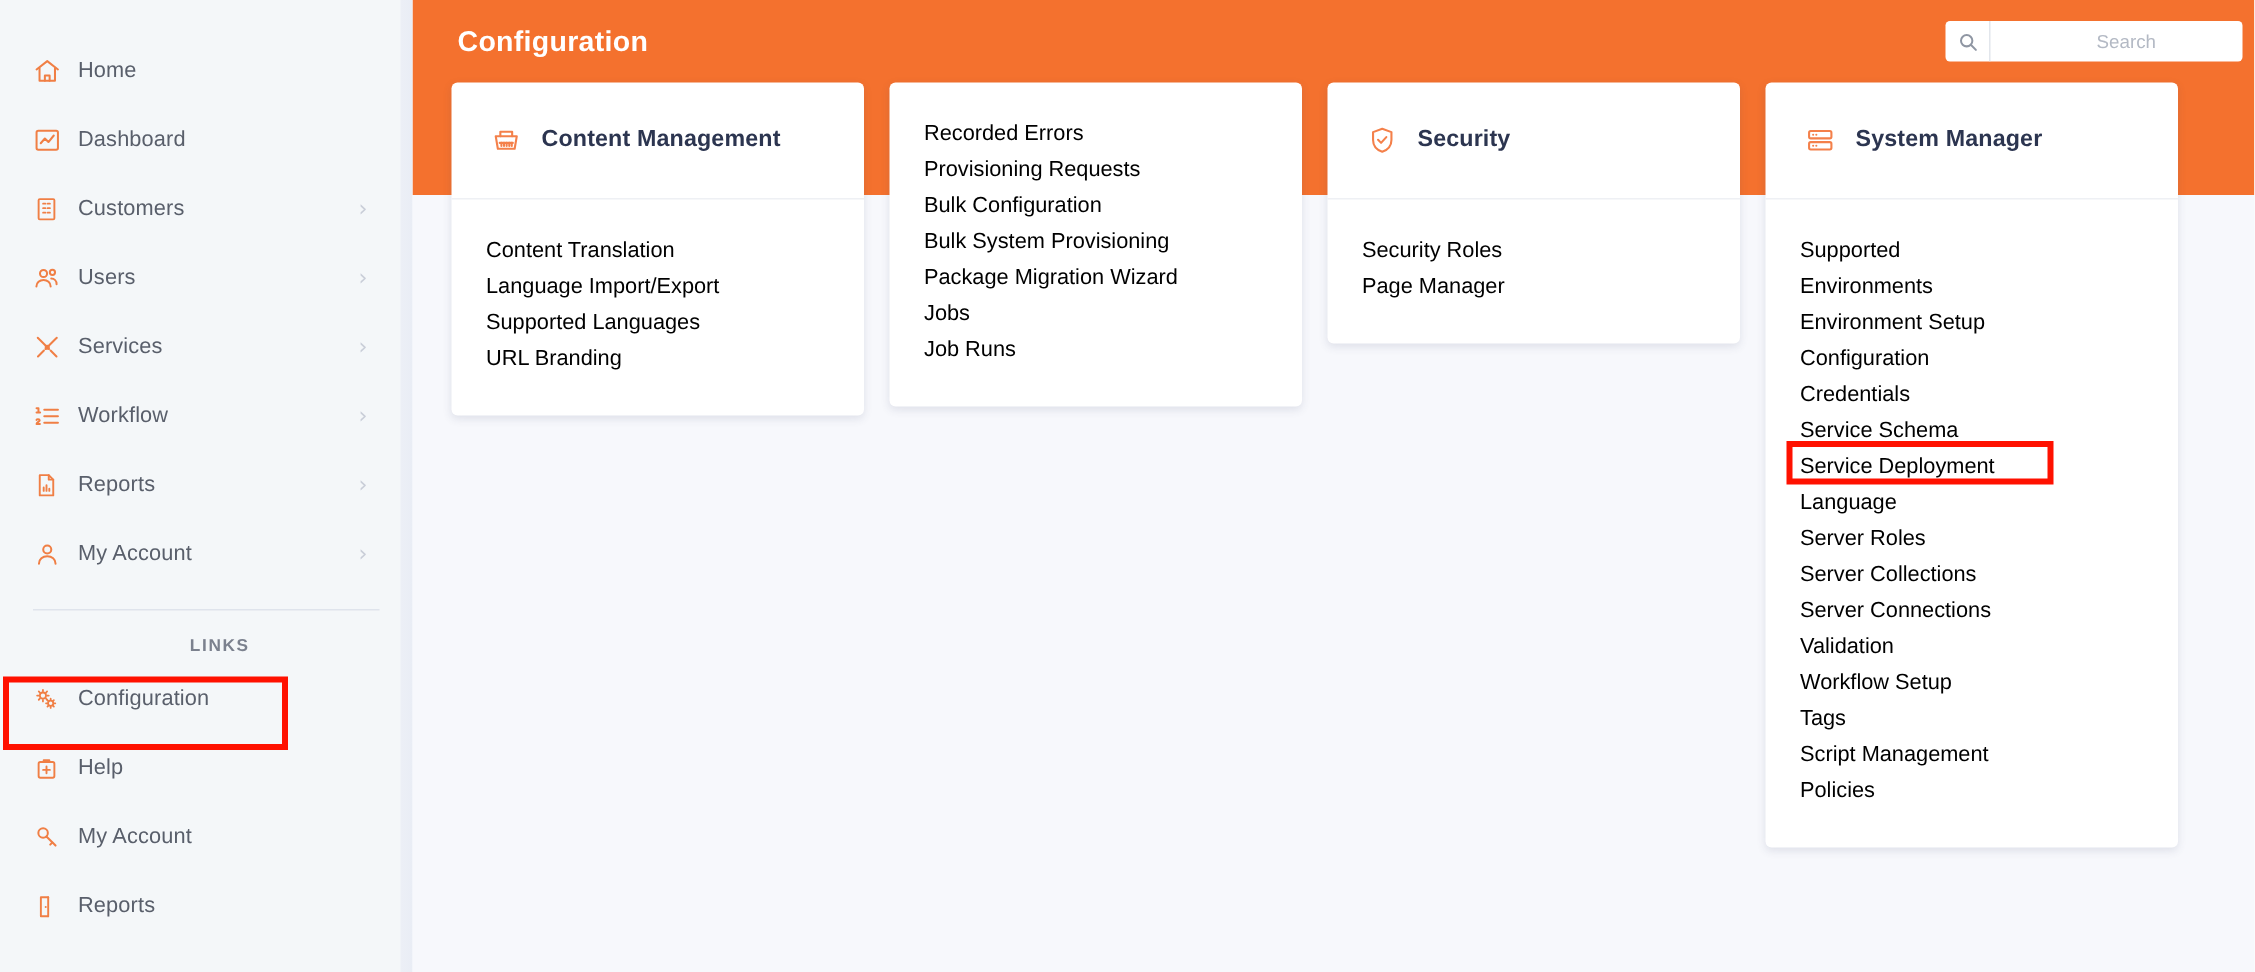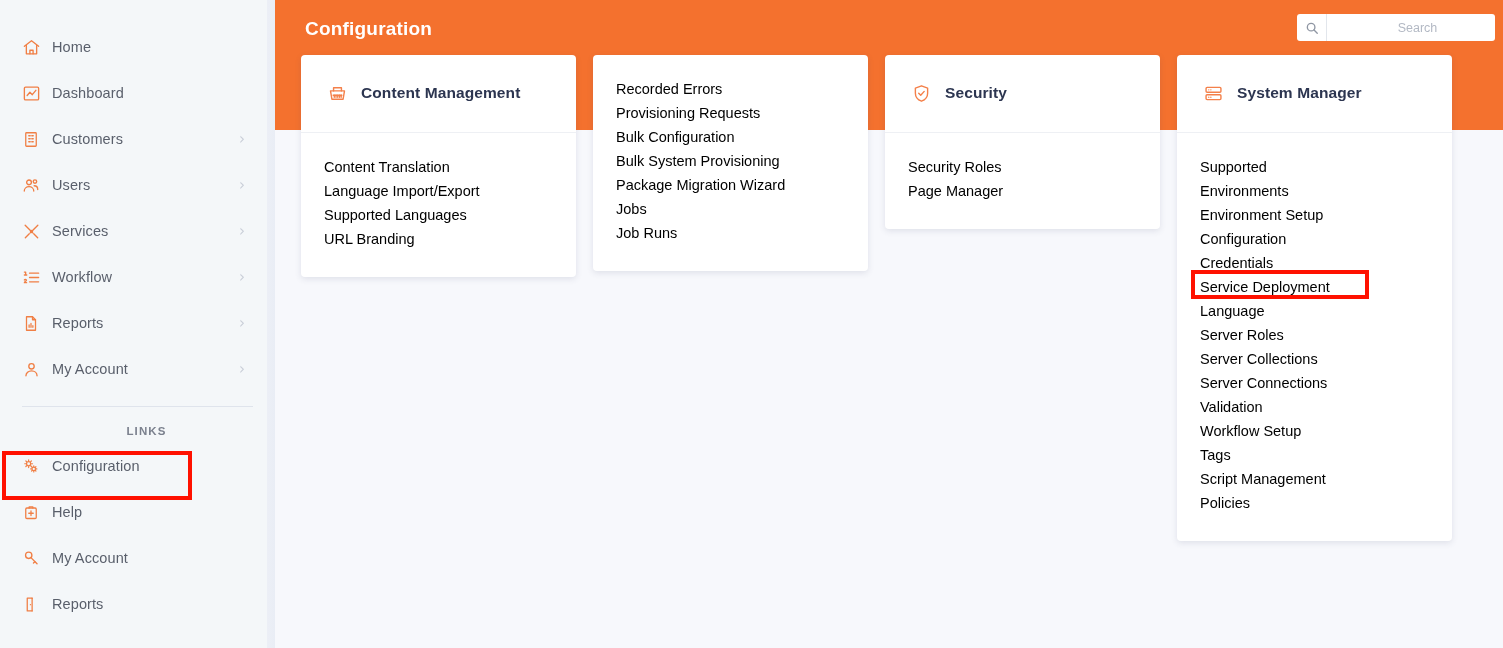--- a/index.html
+++ b/index.html
@@ -426,20 +426,21 @@
             </svg>
           </span>
           <span class="card-title">System Manager</span>
         </div>
         <div class="card-body">
           <a class="card-link">Supported</a>
           <a class="card-link">Environments</a>
           <a class="card-link">Environment Setup</a>
           <a class="card-link">Configuration</a>
           <a class="card-link">Credentials</a>
+          <a class="card-link">Service Schema</a>
           <a class="card-link">Service Deployment<span id="sd-highlight"></span></a>
           <a class="card-link">Language</a>
           <a class="card-link">Server Roles</a>
           <a class="card-link">Server Collections</a>
           <a class="card-link">Server Connections</a>
           <a class="card-link">Validation</a>
           <a class="card-link">Workflow Setup</a>
           <a class="card-link">Tags</a>
           <a class="card-link">Script Management</a>
           <a class="card-link">Policies</a>

